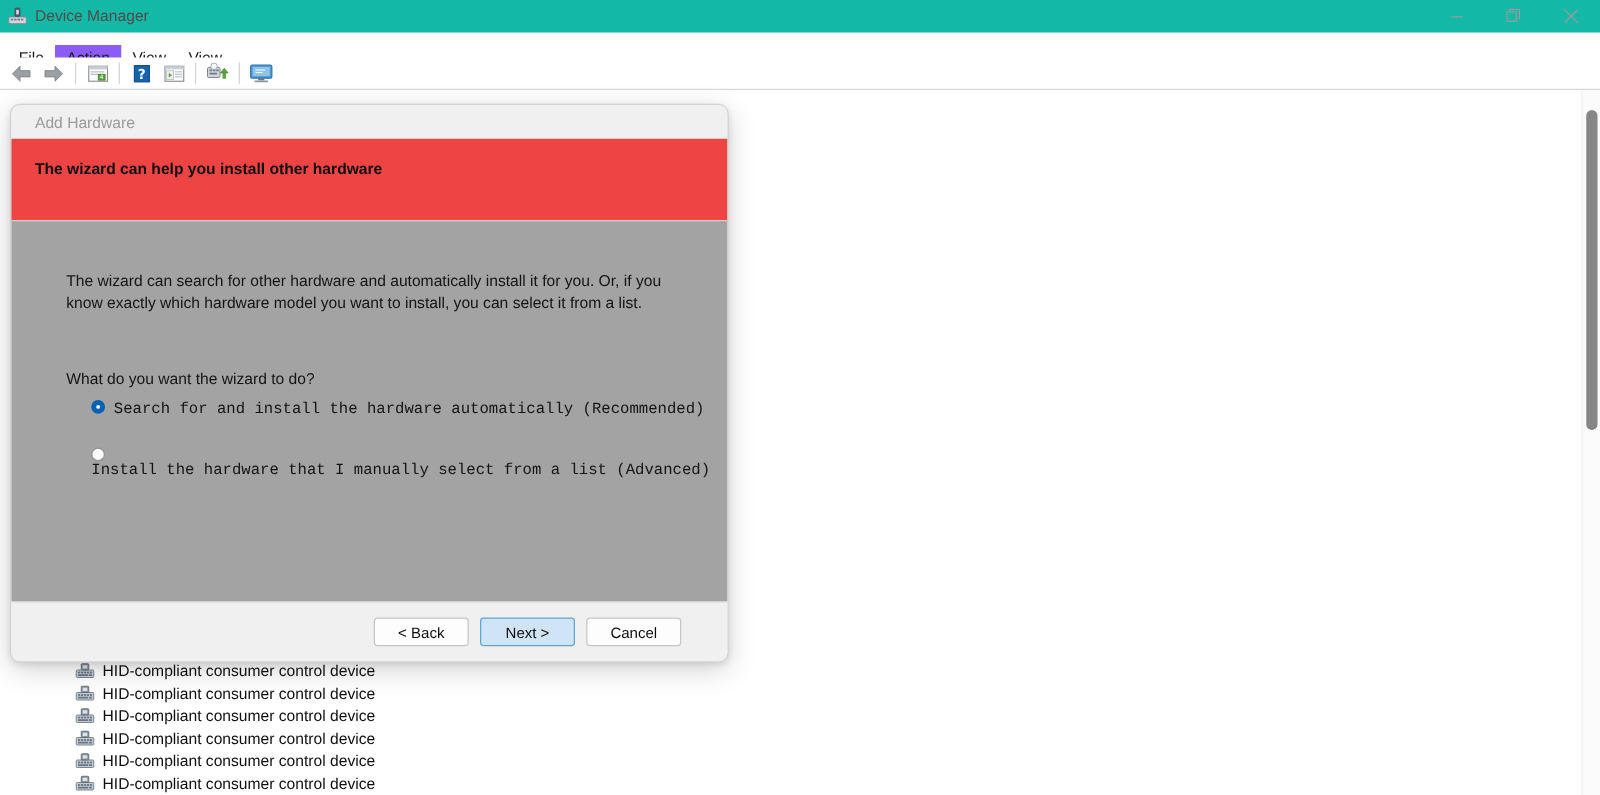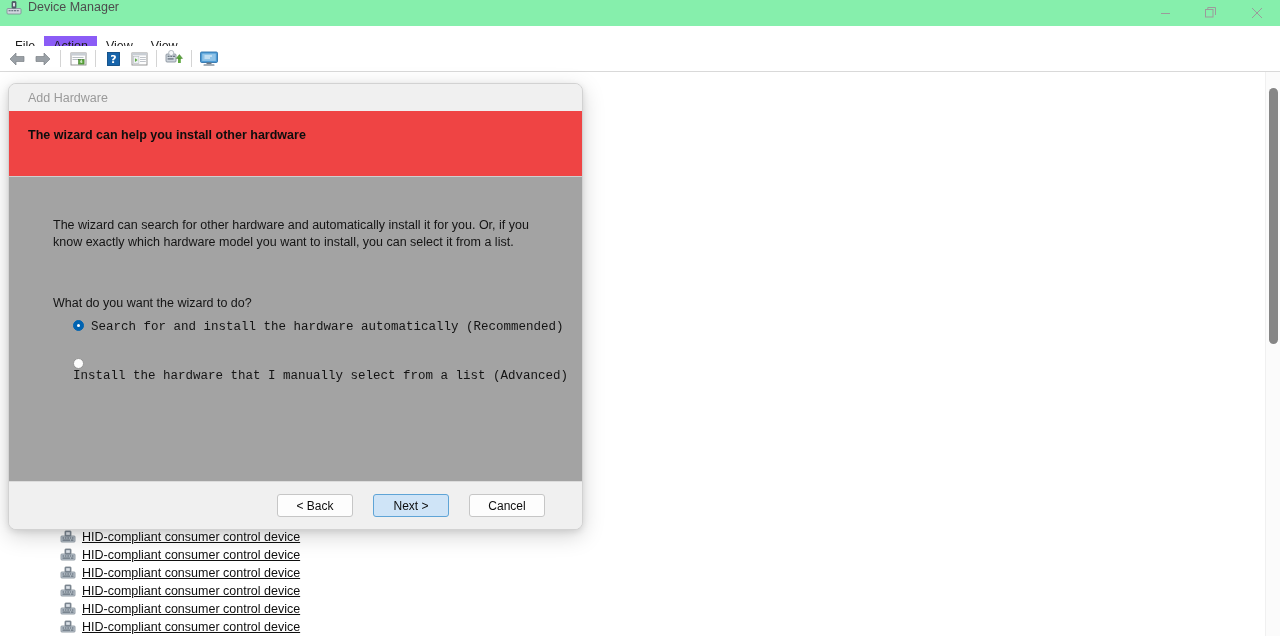--- a/index.html
+++ b/index.html
@@ -18,22 +18,23 @@
     width: 1280px;
     height: 636px;
     background: #ffffff;
   }
 
   
   .titlebar {
     position: absolute;
     left: 0; top: 0;
     width: 1280px; height: 26px;
-    background: #86efac;
-    display: flex;
+    background: #14b8a6;
+    display: flex;
+    align-items: center;
   }
   .title-icon {
     width: 16px; height: 16px;
     margin-left: 6px; margin-right: 6px;
     flex: 0 0 auto;
     position: relative;
   }
   .title-text {
     font-size: 12.5px;
     color: #4d4d4d;
@@ -126,21 +127,21 @@
     font-size: 12.5px;
     color: #0f0f0f;
     white-space: nowrap;
   }
   .hid-icon {
     width: 16px; height: 16px;
     flex: 0 0 auto;
     margin-right: 6px;
     position: relative;
   }
-  .treerow-label { line-height: 18px; text-decoration: underline; }
+  .treerow-label { line-height: 18px; }
 
   
   .partial-row {
     position: absolute;
     left: 60px; top: -12px;
     width: 200px; height: 16px;
     overflow: hidden;
   }
 
   
@@ -251,21 +252,21 @@
   }
   .dlg-footer {
     flex: 0 0 auto;
     height: 48px;
     border-top: 1px solid #dcdcdc;
     background: #f0f0f0;
     display: flex;
     align-items: center;
     justify-content: flex-end;
     padding-right: 37px;
-    gap: 20px;
+    gap: 9px;
   }
   .dbtn {
     width: 76px; height: 23px;
     font-family: "Liberation Sans", sans-serif;
     font-size: 12px;
     color: #0d0d0d;
     background: #fdfdfd;
     border: 1px solid #c6c6c6;
     border-radius: 3px;
     display: flex;

